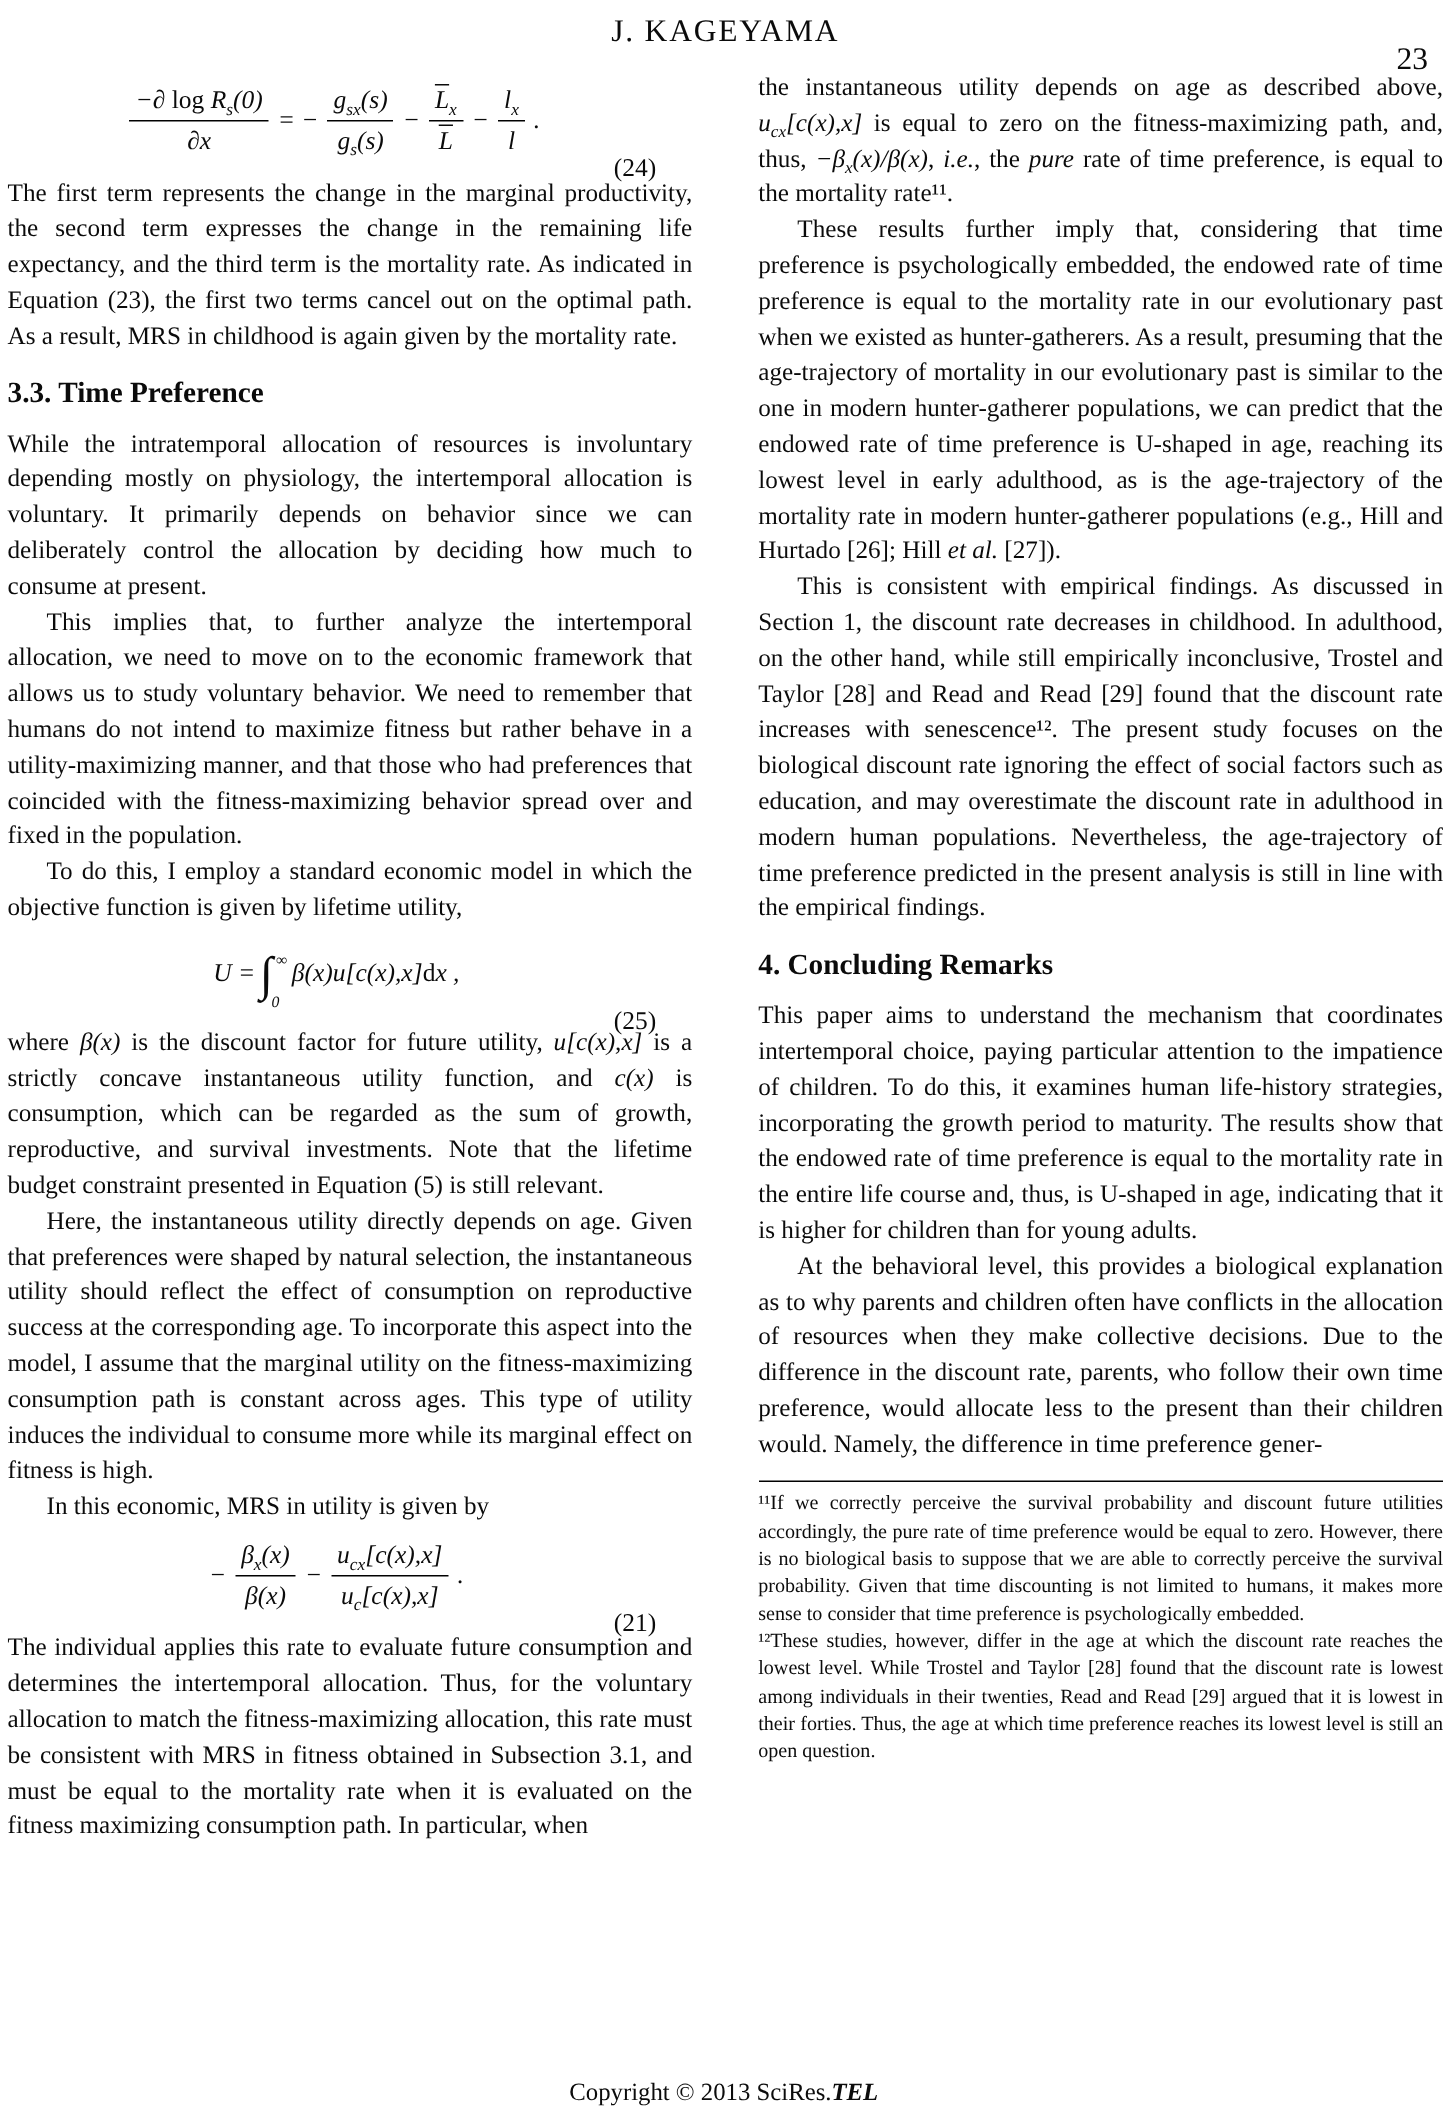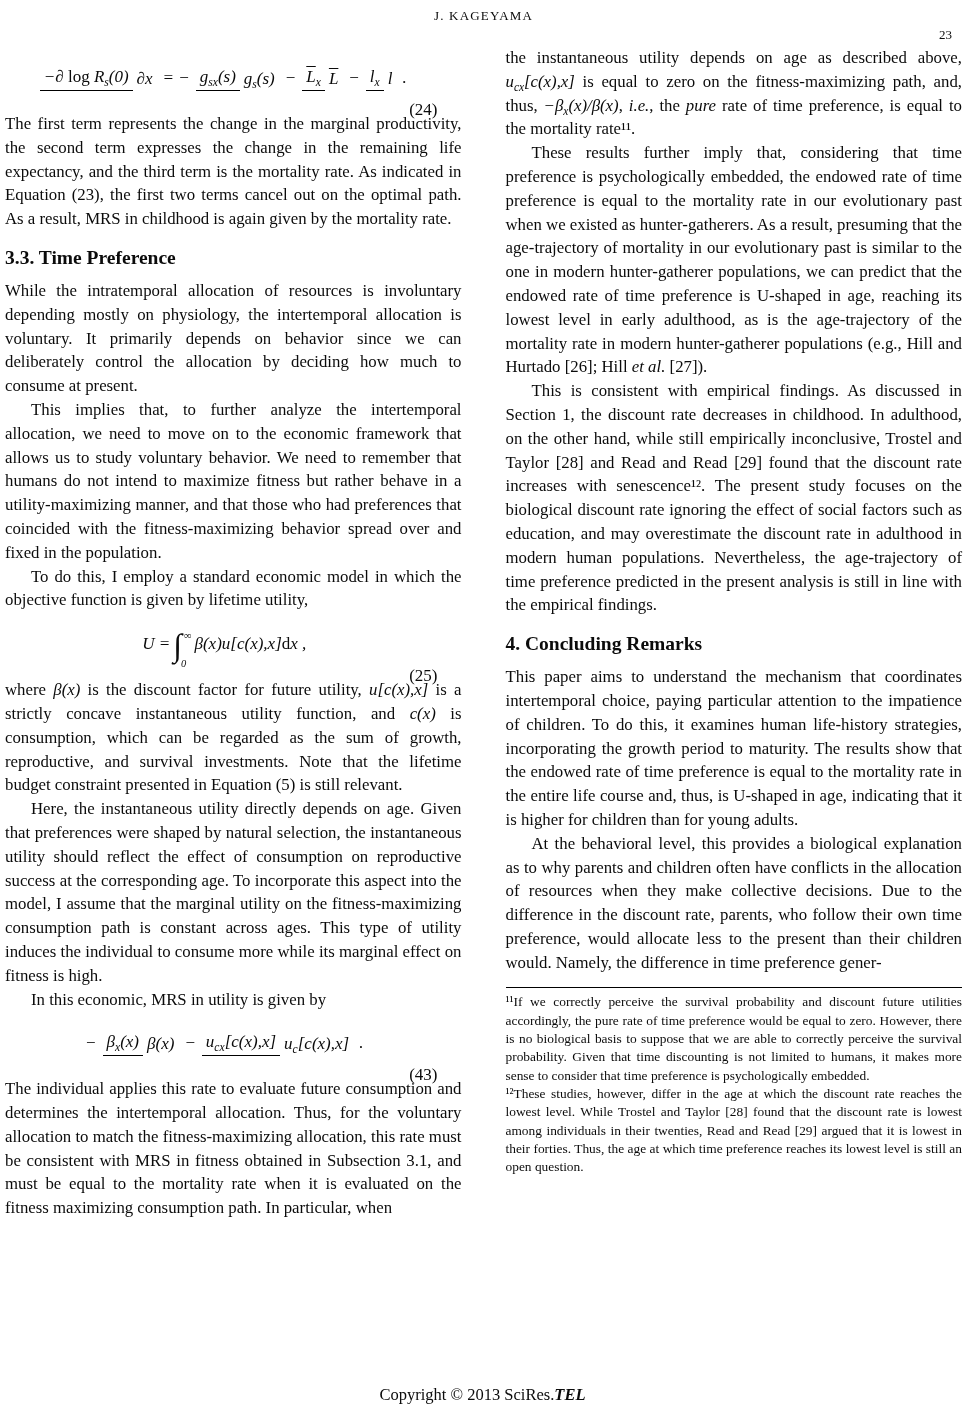--- a/index.html
+++ b/index.html
@@ -4,38 +4,38 @@
 <style>
   html,body { margin:0; padding:0; }
   body {
     width:967px; height:1414px; position:relative; overflow:hidden;
     background:#ffffff; color:#0b0b0b;
     font-family:"Liberation Serif","DejaVu Serif",serif;
   }
   .page { position:absolute; inset:0; padding:8px 5px 0 5px; box-sizing:border-box; }
 
   
-  .hdr { position:relative; height:24px; font-size:13px; }
+  .hdr { position:relative; height:24px; font-size:21px; }
   .hdr .title { position:absolute; left:0; right:0; text-align:center; letter-spacing:1.2px; }
   .hdr .pnum  { position:absolute; right:10px; top:0;margin-top:19px; }
 
   
   .cols { display:flex; gap:44px; margin-top:14px; }
   .col  { width:457px; font-size:16.8px; line-height:23.8px; text-align:justify; }
   .col p { margin:0; }
   p.ind { text-indent:26px; }
 
   h2.sec { font-size:19.5px; line-height:25px; margin:14px 0 9px 0; font-weight:bold; text-align:left; }
 
   
   .eqrow { position:relative; display:flex; align-items:center; justify-content:center;
            margin:9px 18px 11px 0; font-size:17px; min-height:46px; }
   .eqbody { display:inline-flex; align-items:center; font-style:italic; white-space:nowrap; }
   .eqtag  { position:absolute; right:6px; top:50%; transform:translateY(-50%); font-style:normal;margin-top:32px; }
-  .frac { display:inline-flex; flex-direction:row; align-items:center; margin:0 2px; }
+  .frac { display:inline-flex; flex-direction:column; align-items:center; margin:0 2px; }
   .frac .num { display:block; padding:0 4px 1px 4px; border-bottom:1.3px solid #000; text-align:center; }
   .frac .den { display:block; padding:1px 4px 0 4px; text-align:center; }
   .eqop { margin:0 4px; }
   sub { font-size:68%; line-height:0; }
   .rm { font-style:normal; }
   .it { font-style:italic; }
   .over { text-decoration:overline; }
   .math { font-style:italic; font-family:"Liberation Serif","DejaVu Serif",serif; }
   .bigint { font-size:32px; font-style:normal; line-height:0.9; margin:0 1px 0 3px; position:relative; top:1px; }
   .lims { display:inline-flex; flex-direction:column; justify-content:space-between;
@@ -124,21 +124,21 @@
             <span class="num"><span>β</span><sub>x</sub><span>(x)</span></span>
             <span class="den"><span>β(x)</span></span>
           </span>
           <span class="eqop">−</span>
           <span class="frac">
             <span class="num"><span>u</span><sub>cx</sub><span>[c(x),x]</span></span>
             <span class="den"><span>u</span><sub>c</sub><span>[c(x),x]</span></span>
           </span>
           <span class="eqop">.</span>
         </span>
-        <span class="eqtag">(43)</span>
+        <span class="eqtag">(21)</span>
       </div>
 
       <p>The individual applies this rate to evaluate future consumption and determines the intertemporal allocation. Thus, for the voluntary allocation to match the fitness-maximizing allocation, this rate must be consistent with MRS in fitness obtained in Subsection 3.1, and must be equal to the mortality rate when it is evaluated on the fitness maximizing consumption path. In particular, when</p>
     </div>
 
     <div class="col">
       <p><span>the instantaneous utility depends on age as described above,  </span><span class="math">u</span><sub class="math">cx</sub><span class="math">[c(x),x]</span><span>  is equal to zero on the fitness-maximizing path, and, thus,  </span><span class="math">−β</span><sub class="math">x</sub><span class="math">(x)/β(x)</span><span>, </span><span class="it">i.e.</span><span>, the </span><span class="it">pure</span><span> rate of time preference, is equal to the mortality rate¹¹.</span></p>
       <p class="ind"><span>These results further imply that, considering that time preference is psychologically embedded, the endowed rate of time preference is equal to the mortality rate in our evolutionary past when we existed as hunter-gatherers. As a result, presuming that the age-trajectory of mortality in our evolutionary past is similar to the one in modern hunter-gatherer populations, we can predict that the endowed rate of time preference is U-shaped in age, reaching its lowest level in early adulthood, as is the age-trajectory of the mortality rate in modern hunter-gatherer populations (e.g., Hill and Hurtado [26]; Hill </span><span class="it">et al.</span><span> [27]).</span></p>
       <p class="ind">This is consistent with empirical findings. As discussed in Section 1, the discount rate decreases in childhood. In adulthood, on the other hand, while still empirically inconclusive, Trostel and Taylor [28] and Read and Read [29] found that the discount rate increases with senescence¹². The present study focuses on the biological discount rate ignoring the effect of social factors such as education, and may overestimate the discount rate in adulthood in modern human populations. Nevertheless, the age-trajectory of time preference predicted in the present analysis is still in line with the empirical findings.</p>
 

